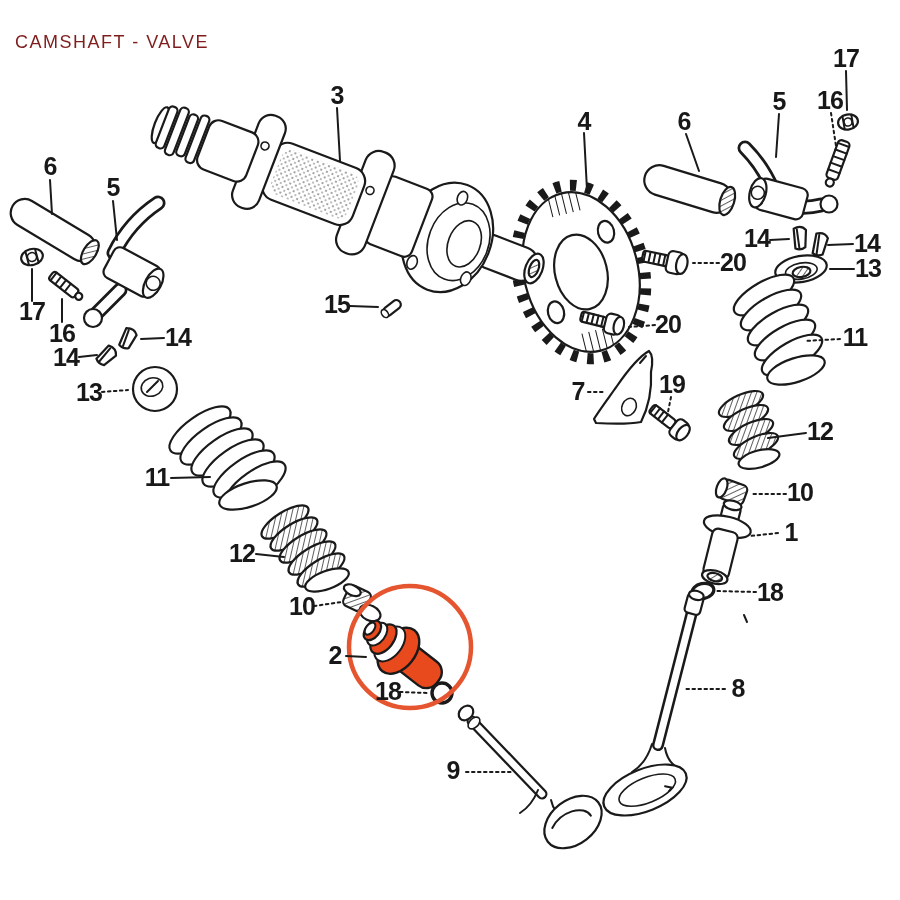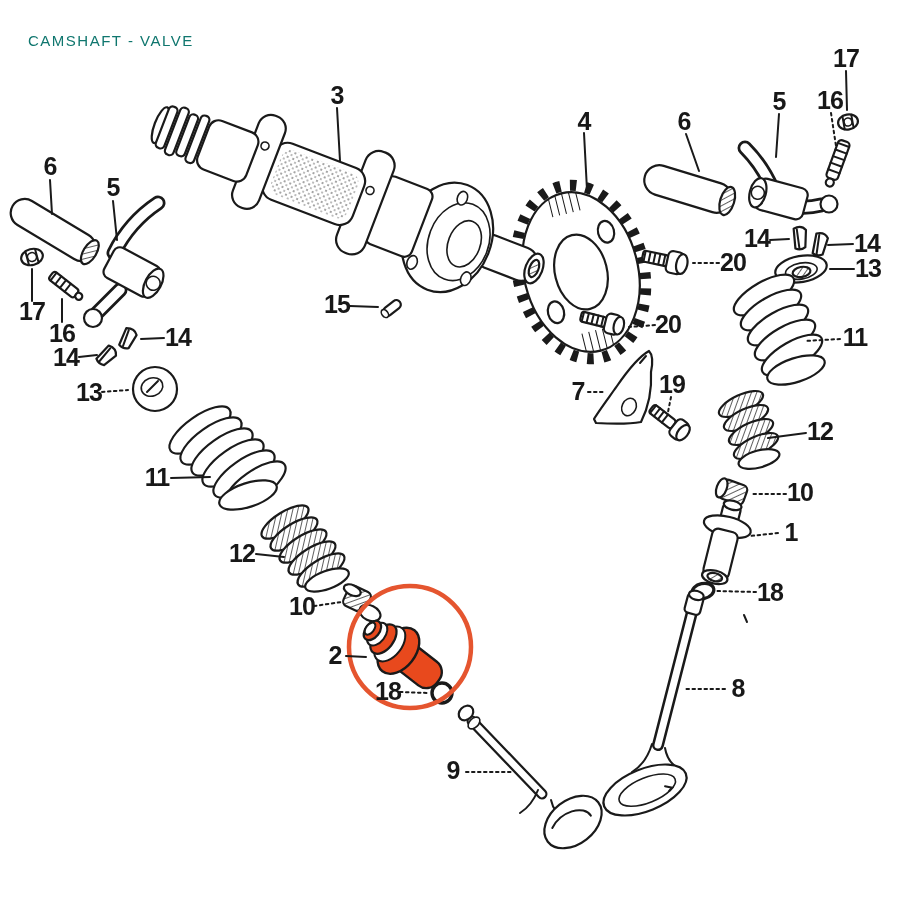--- a/index.html
+++ b/index.html
@@ -1,19 +1,19 @@
 <!DOCTYPE html>
 <html><head>
 <meta charset="utf-8">
 <style>
   html,body{margin:0;padding:0;background:#ffffff;}
   .stage{position:relative;width:900px;height:900px;background:#ffffff;overflow:hidden;
          font-family:"Liberation Sans",sans-serif;}
-  .title{position:absolute;left:28px;top:32px;font-size:15px;letter-spacing:1.5px;
-         color:#0f766e;font-weight:400;}
+  .title{position:absolute;left:15px;top:32px;font-size:18px;letter-spacing:1.5px;
+         color:#7f1d1d;font-weight:400;}
   svg{position:absolute;left:0;top:0;}
   .p{fill:#ffffff;stroke:#1a1a1a;stroke-width:2.2;stroke-linejoin:round;stroke-linecap:round;}
   .pt{fill:#ffffff;stroke:#1a1a1a;stroke-width:1.6;stroke-linejoin:round;}
   .h{fill:url(#hatch);stroke:#1a1a1a;stroke-width:2.2;stroke-linejoin:round;}
   .ln{stroke:#1a1a1a;stroke-width:2;fill:none;stroke-linecap:round;}
   .dot{stroke-dasharray:2.5 3.5;}
   .arm-o{fill:none;stroke:#1a1a1a;stroke-width:15;stroke-linecap:round;}
   .arm-i{fill:none;stroke:#ffffff;stroke-width:9.5;stroke-linecap:round;}
   .lbl{font-family:"Liberation Sans",sans-serif;font-weight:700;font-size:25px;
        fill:#181818;text-anchor:middle;letter-spacing:-1px;}

